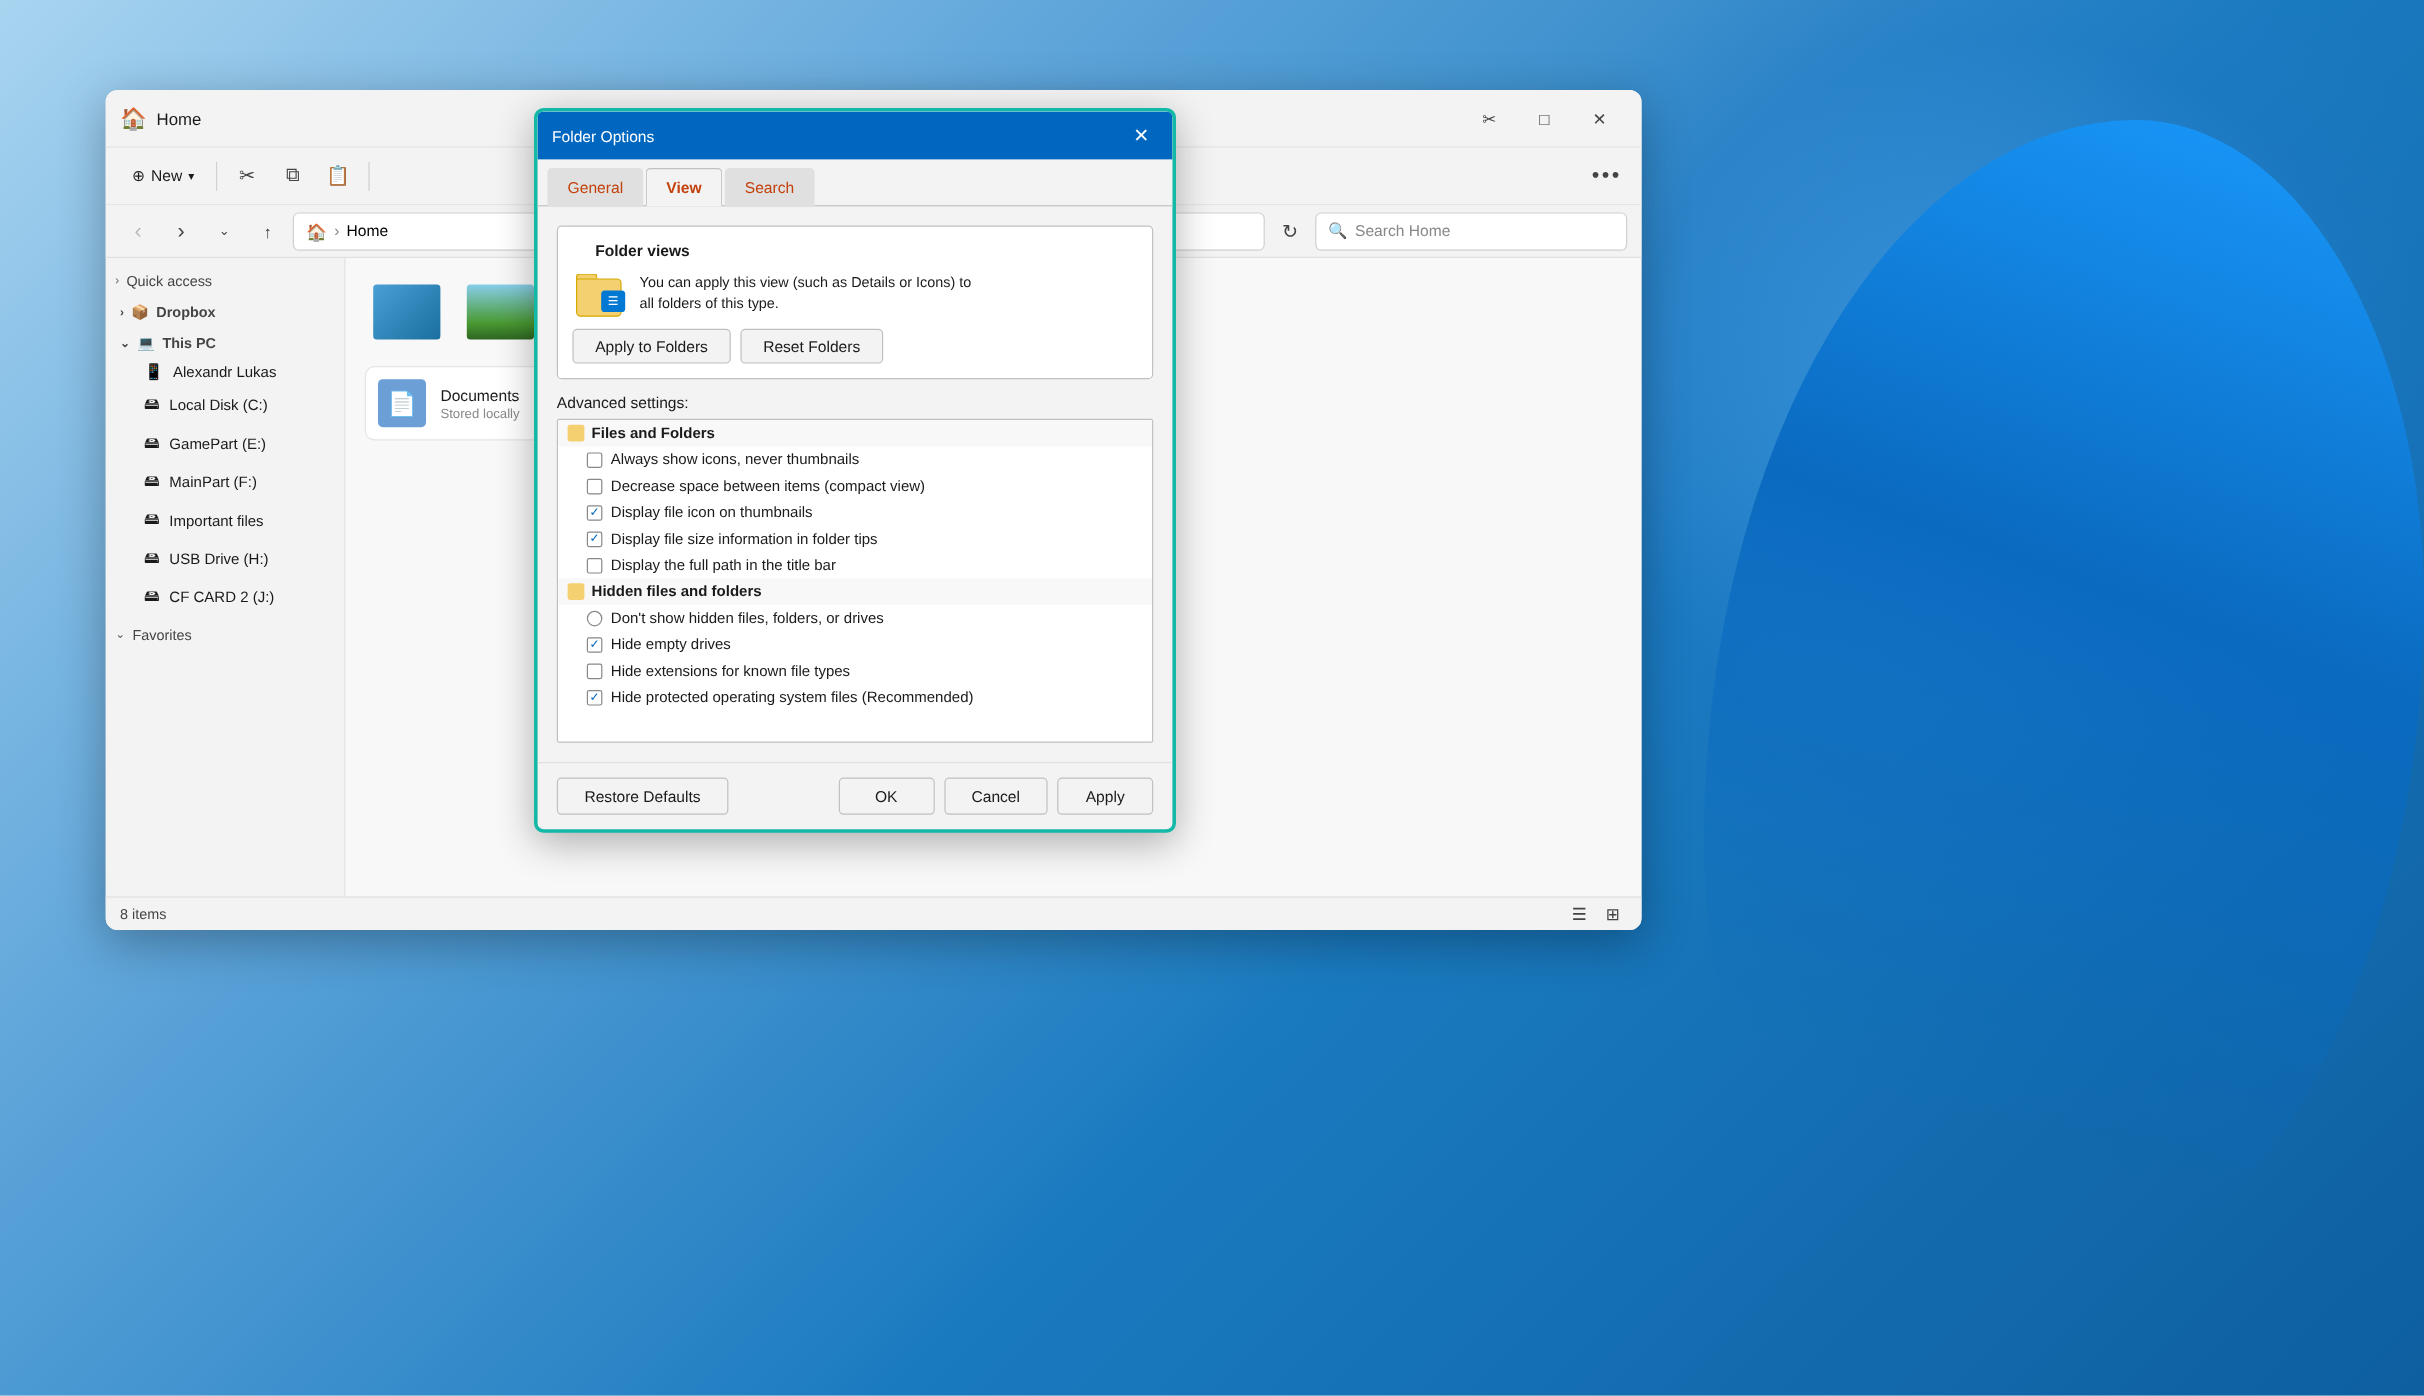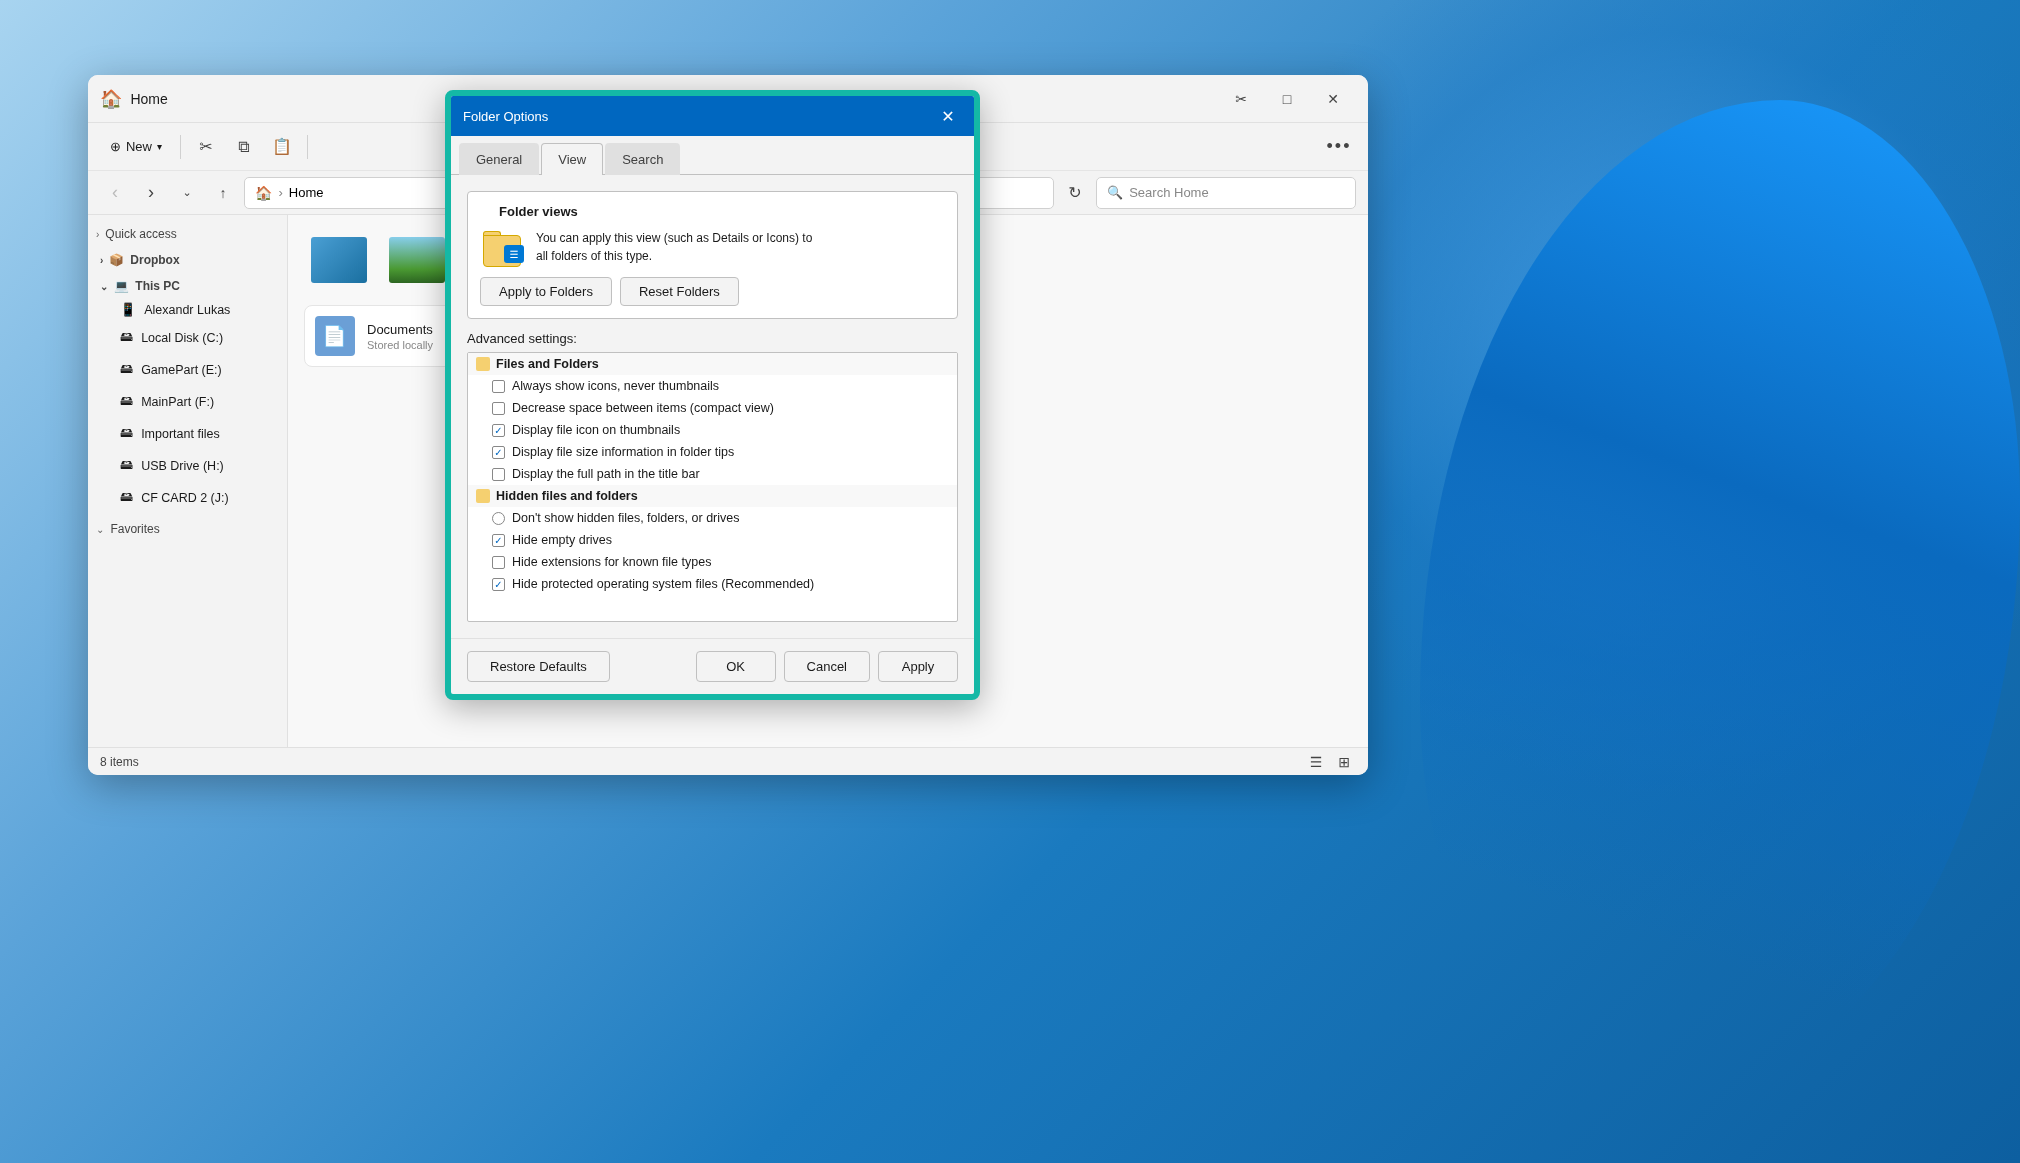--- a/index.html
+++ b/index.html
@@ -306,21 +306,21 @@
       font-size: 14px;
       color: #444;
     }
 
     .folder-options-dialog {
       position: absolute;
       top: 90px;
       left: 445px;
       width: 535px;
       background: #f3f3f3;
-      border: 6px solid #14b8a6;
+      border: 3px solid #14b8a6;
       border-radius: 8px;
       box-shadow: 0 8px 32px rgba(0,0,0,0.3);
       overflow: hidden;
     }
 
     .dialog-titlebar {
       height: 40px;
       background: #0067c0;
       display: flex;
       align-items: center;
@@ -357,31 +357,31 @@
       padding-top: 6px;
     }
 
     .dialog-tab {
       padding: 8px 16px;
       font-size: 13px;
       cursor: pointer;
       border: 1px solid transparent;
       border-bottom: none;
       border-radius: 4px 4px 0 0;
-      color: #404040;
+      color: #c2410c;
       background: #e0e0e0;
       margin-right: 2px;
       position: relative;
       top: 1px;
     }
     .dialog-tab.active {
       background: #f3f3f3;
       border-color: #c0c0c0;
       border-bottom-color: #f3f3f3;
-      font-weight: 400;
+      font-weight: 700;
     }
 
     
     .dialog-content {
       padding: 16px;
     }
 
     .folder-views-section {
       border: 1px solid #c0c0c0;
       border-radius: 4px;

